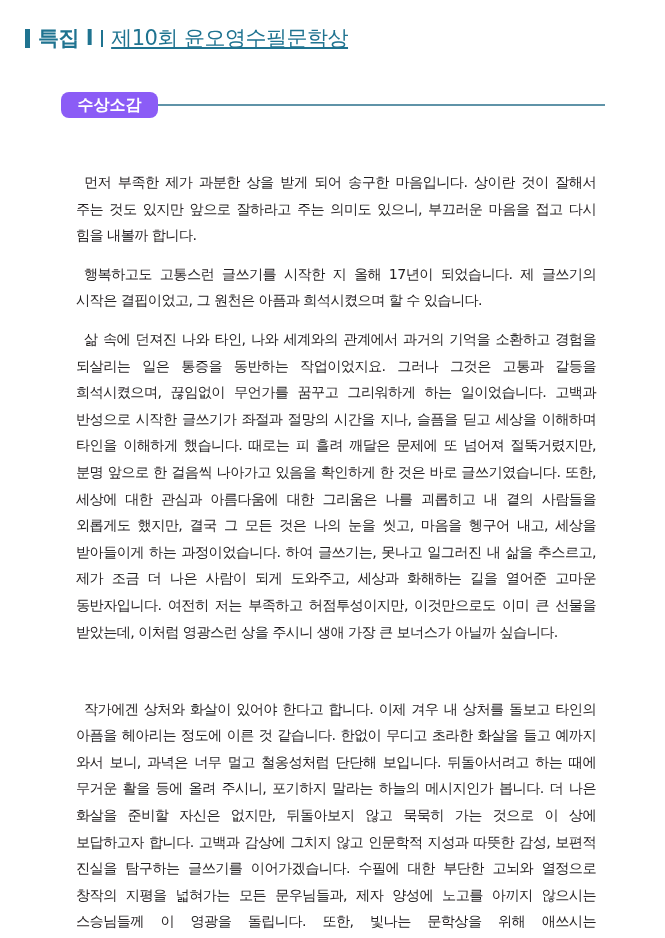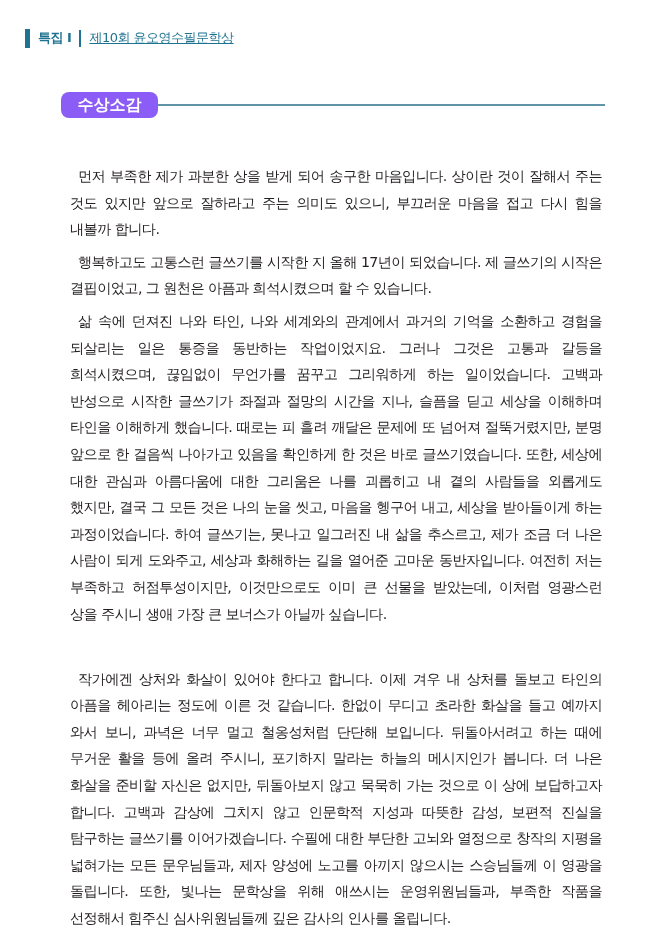--- a/index.html
+++ b/index.html
@@ -16,21 +16,21 @@
       color: #231f20;
     }
     .page-header {
       position: absolute;
       left: 25px;
       top: 26px;
       height: 24px;
       display: flex;
       align-items: center;
       color: #1f7390;
-      font-size: 13px;
+      font-size: 21px;
       letter-spacing: -0.5px;
       white-space: nowrap;
     }
     .header-bar {
       width: 5px;
       height: 19px;
       background: #1f7390;
       margin-right: 8px;
     }
     .header-series {
@@ -83,21 +83,21 @@
       top: 157px;
       width: 544px;
       font-size: 14.2px;
       line-height: 26.6px;
       letter-spacing: -0.6px;
       text-align: justify;
       word-break: keep-all;
       color: #231f20;
     }
     .body-text p {
-      margin: 6px;
+      margin: 12px;
       text-indent: 8px;
     }
     .body-text p.gap {
       height: 26.6px;
     }
   </style>
 </head>
 <body>
 
 <div class="page-header">

